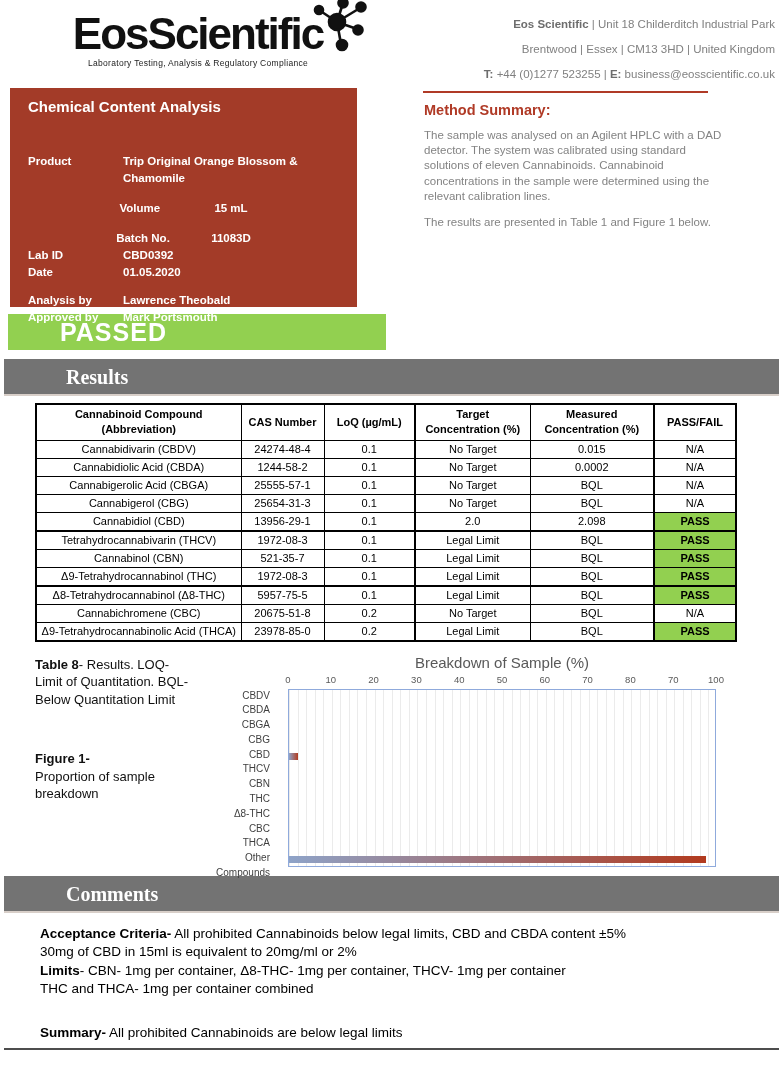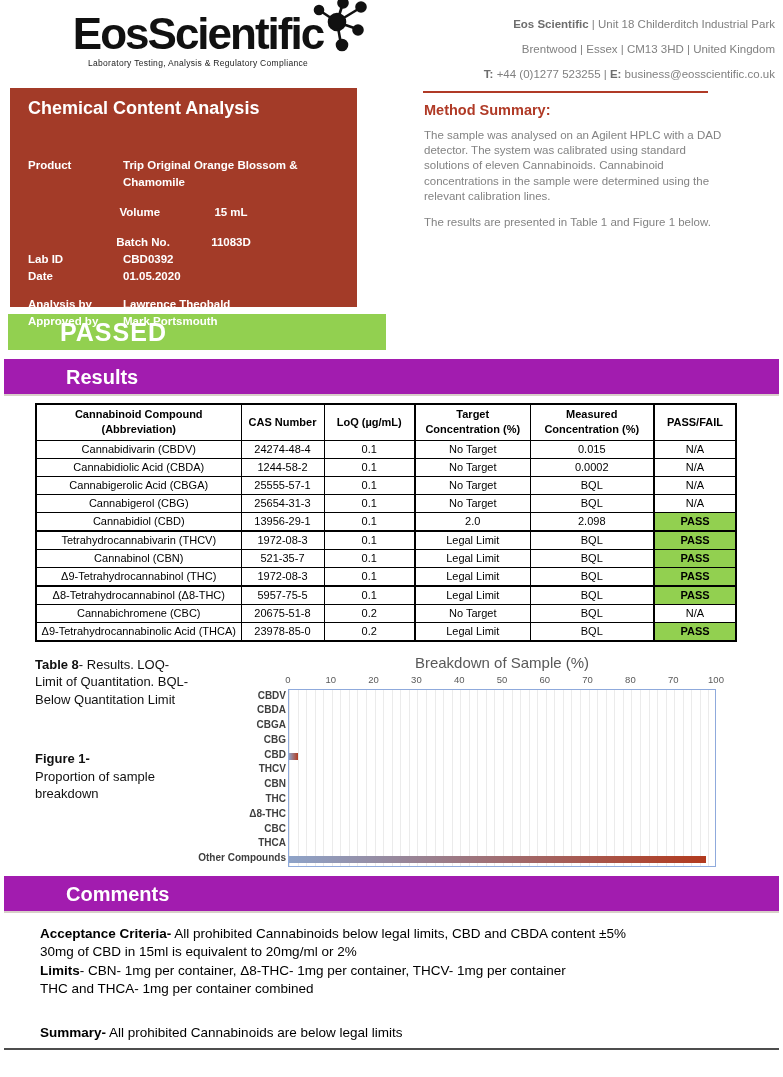--- a/index.html
+++ b/index.html
@@ -14,36 +14,36 @@
   .molecule { position:absolute; right:-46px; top:-6px; }
   .tagline { font-size:8.5px; color:#222; margin-top:-8px; letter-spacing:.3px; }
   .contact-block { position:absolute; right:8px; top:12px; width:370px; text-align:right;
                    font-size:11.5px; color:#808080; line-height:25px; }
   .contact-block b { color:#6d6d6d; }
   .contact-rule { position:absolute; right:75px; top:91px; width:285px; border-top:2px solid #b03a26; }
 
   
   .band { display:flex; }
   .info-box { margin-left:10px; width:347px; height:219px; background:#a33b28; color:#fff; padding:10px 18px; }
-  .info-title { font-size:18px; font-weight:bold; margin-bottom:38px; }
+  .info-title { font-size:15px; font-weight:bold; margin-bottom:38px; }
   .f-row { display:flex; font-size:11.5px; font-weight:bold; line-height:17px; }
   .f-row .lbl { width:95px; flex:none; }
   .gap-lg { margin-top:13px;justify-content:center; }
   .gap-md { margin-top:11px; }
   .method { margin-left:67px; width:305px; padding-top:14px; }
   .method-title { color:#b03a26; font-size:14.5px; font-weight:bold; margin-bottom:10px; }
   .method p { font-size:11.5px; color:#838383; line-height:1.32; margin-bottom:11px; }
 
   
   .passed-banner { margin:7px 0 0 8px; width:378px; height:36px; background:#92d050;
                    color:#fff; font-size:25px; font-weight:bold; letter-spacing:1px;
                    line-height:36px; padding-left:52px; }
-  .section-bar { margin:9px 4px 0 4px; height:37px; background:#a21caf; color:#fff;
+  .section-bar { margin:9px 4px 0 4px; height:37px; background:#737373; color:#fff;
                  font-size:20px; font-weight:bold; line-height:37px; padding-left:62px;
-                 border-bottom:2px solid #d8cfc9; }
+                 border-bottom:2px solid #d8cfc9;font-family:Liberation Serif, serif; }
 
   
   table.results { border-collapse:collapse; margin:7px 0 0 35px; width:700px;
                   font-size:11px; color:#000; table-layout:fixed; }
   table.results th, table.results td { border:1px solid #000; text-align:center;
                   padding:1px 3px; line-height:15px; }
   table.results th { font-weight:bold; height:36px; }
   table.results { border:2px solid #000; }
   col.c1{width:205px} col.c2{width:83px} col.c3{width:91px} col.c4{width:115px} col.c5{width:124px} col.c6{width:82px}
   .v-thick { border-left:2px solid #000 !important; }
@@ -53,21 +53,21 @@
   
   .figure-row { display:flex; padding:10px 0 0 35px; }
   .notes { width:158px; font-size:13px; color:#111; line-height:1.35; padding-top:4px; }
   .notes .fig { margin-top:42px; }
   .chart { width:560px; }
   .chart-title { margin-left:95px; width:428px; text-align:center; color:#595959; font-size:15px; padding-top:2px; }
   .axis-row { position:relative; margin-left:95px; width:428px; height:18px; }
   .tick { position:absolute; top:3px; transform:translateX(-50%); font-size:9.5px; color:#595959; }
   .plot-wrap { display:flex; }
   .cat-col { width:95px; }
-  .cat-label { height:14.8px; line-height:14.8px; font-size:10px; color:#3f3f3f; text-align:right; padding-right:2px;font-weight:bold; }
+  .cat-label { height:14.8px; line-height:14.8px; font-size:10px; color:#3f3f3f; text-align:right; padding-right:18px; }
   .plot { position:relative; width:428px; height:178px; border:1px solid #8faadc;
           background-image:repeating-linear-gradient(to right,#ebebeb 0 1px,transparent 1px 8.56px); }
   .bar-row { height:14.8px; display:flex; align-items:center; }
   .bar { height:7px; background:linear-gradient(90deg,#8ea3c8 0%,#b23a1e 100%); }
 
   
   .comments-text { padding:12px 20px 0 40px; font-size:13.5px; color:#000; line-height:1.38; }
   .summary-line { padding:26px 20px 0 40px; font-size:13.5px; color:#000; }
   .bottom-rule { margin:8px 4px 0 4px; border-top:2px solid #4d4d4d; }
 </style>

